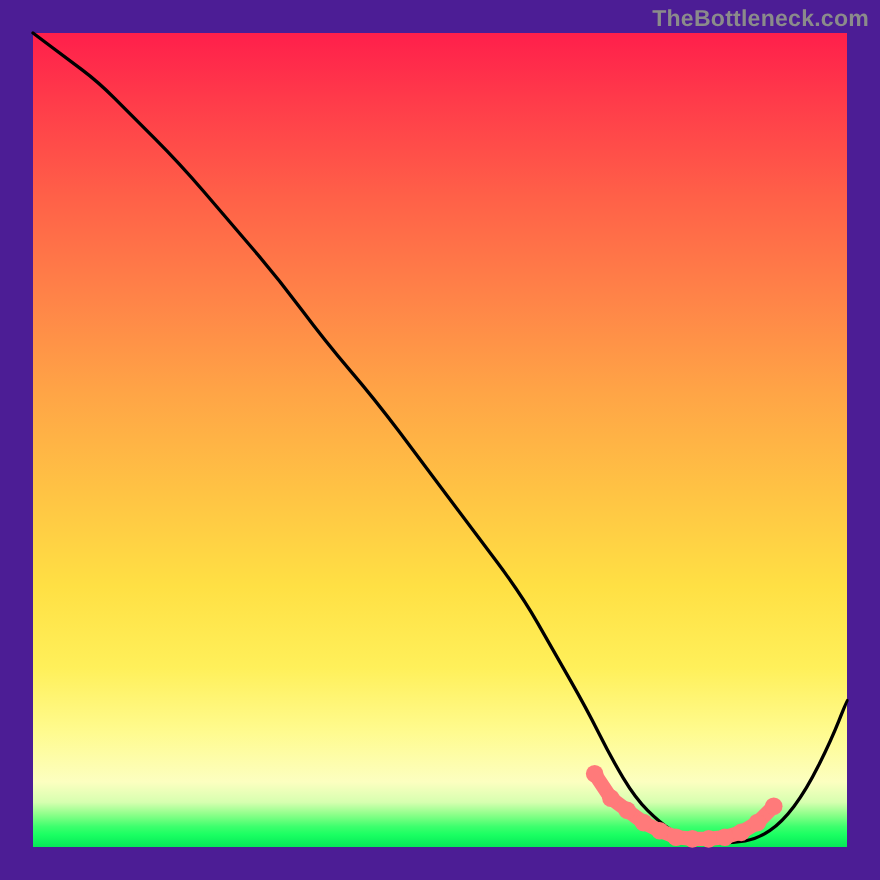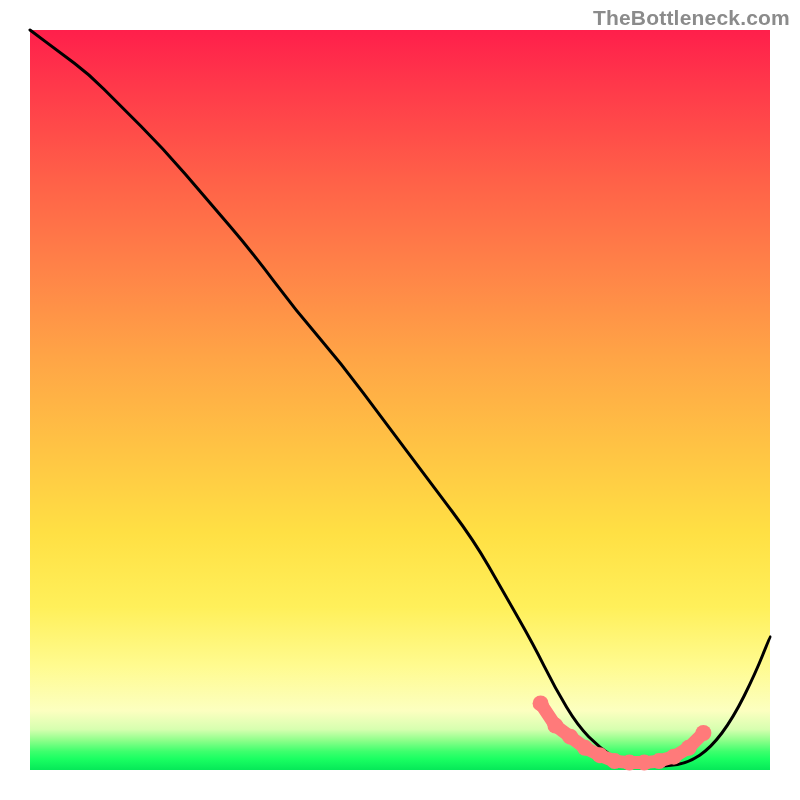--- a/index.html
+++ b/index.html
@@ -10,21 +10,21 @@
     background: #000;
     overflow: hidden;
     font-family: Arial, Helvetica, sans-serif;
   }
   .frame {
     position: absolute;
     left: 0;
     top: 0;
     width: 800px;
     height: 800px;
-    background: #ffffff;
+    background: #4c1d95;
   }
   .plot {
     position: absolute;
     left: 30px;
     top: 30px;
     width: 740px;
     height: 740px;
     
     background: linear-gradient(
       to bottom,

